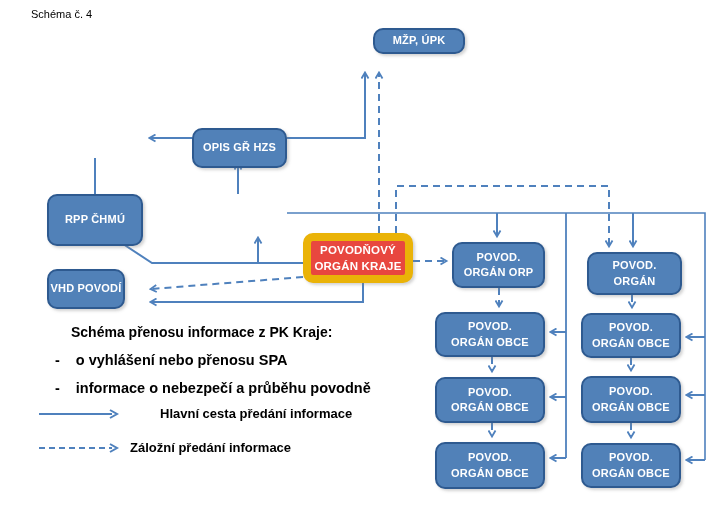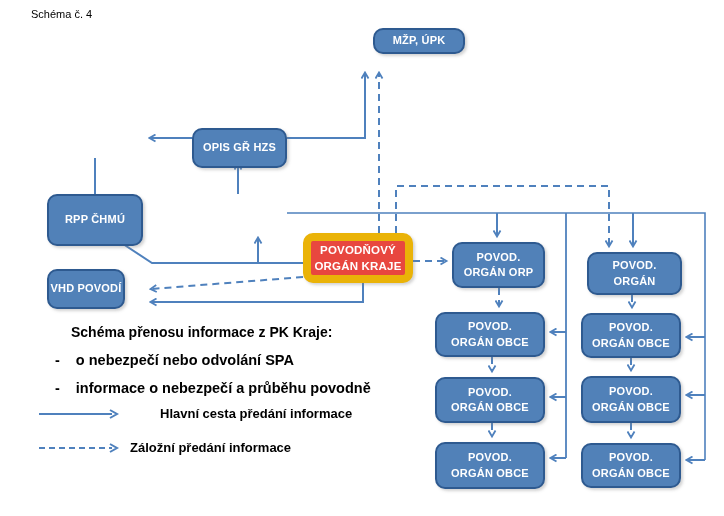--- a/index.html
+++ b/index.html
@@ -101,21 +101,21 @@
   <div class="node blue" style="left:581px;top:313px;width:100px;height:45px;">POVOD.
 ORGÁN OBCE</div>
   <div class="node blue" style="left:581px;top:376px;width:100px;height:47px;">POVOD.
 ORGÁN OBCE</div>
   <div class="node blue" style="left:581px;top:443px;width:100px;height:45px;">POVOD.
 ORGÁN OBCE</div>
 
   <div class="caption-title">Schéma přenosu informace z PK Kraje:</div>
   <div class="bullet-row" style="top:352px;">
     <span class="marker">-</span>
-    <span>o nebezpečí nebo odvolání SPA</span>
+    <span>o vyhlášení nebo přenosu SPA</span>
   </div>
   <div class="bullet-row" style="top:380px;">
     <span class="marker">-</span>
     <span>informace o nebezpečí a průběhu povodně</span>
   </div>
 
   <div class="legend-row" style="left:38px;top:406px;gap:40px;">
     <svg width="82" height="14" viewBox="0 0 82 14">
       <path d="M1,7 H74" stroke="#4f81bd" stroke-width="2" fill="none"></path>
       <path d="M72,3 L79,7 L72,11" stroke="#4f81bd" stroke-width="2" fill="none"></path>

